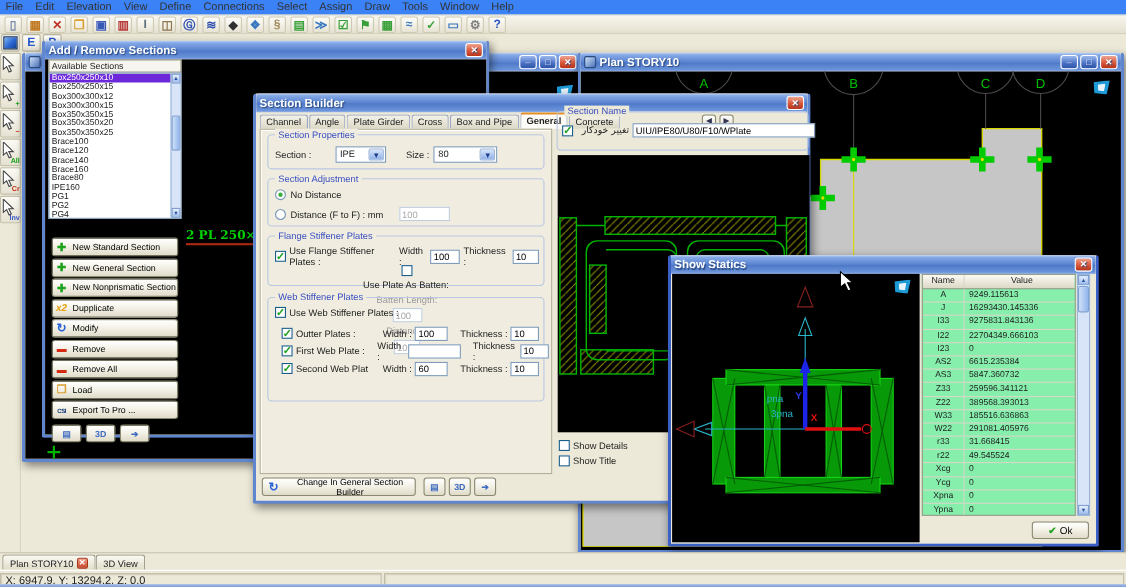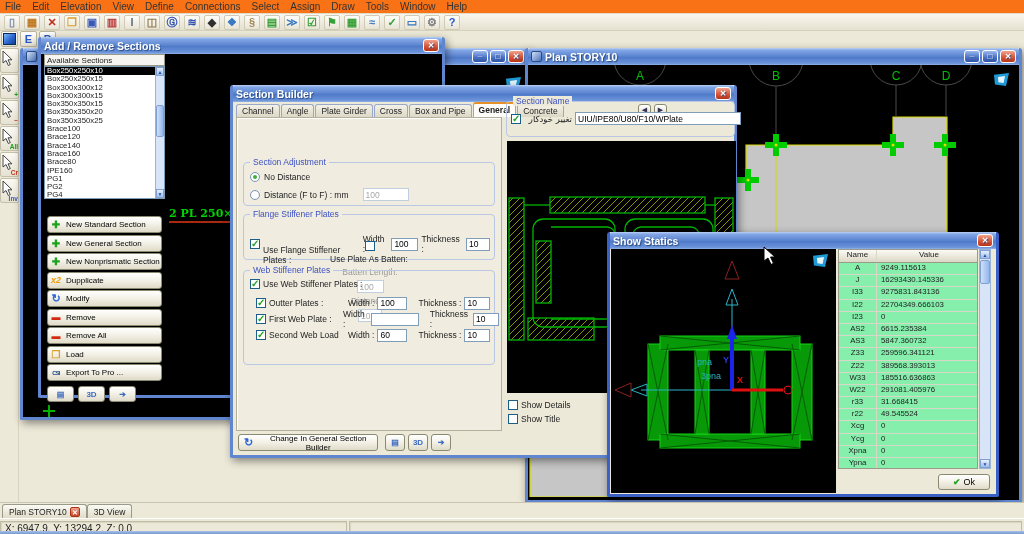--- a/index.html
+++ b/index.html
@@ -2,21 +2,21 @@
 <html><head>
 <meta charset="utf-8">
 <style>
   * { margin:0; padding:0; box-sizing:border-box; }
   html,body { width:1024px; height:534px; overflow:hidden; }
   body { position:relative; background:#ece9d8; font-family:"Liberation Sans",sans-serif; font-size:10px; color:#222; }
 
   .abs { position:absolute; }
 
   
-  .menubar { left:0; top:0; width:1024px; height:14px; background:#f97316; display:flex; gap:11px; align-items:center; padding-left:5px; border-bottom:1px solid #e0dcc8; }
+  .menubar { left:0; top:0; width:1024px; height:14px; background:#3b82f6; display:flex; gap:11px; align-items:center; padding-left:5px; border-bottom:1px solid #e0dcc8; }
   .menu-item { font-size:10px; color:#333; }
   .toolbar { left:0; top:14px; width:1024px; height:17px; background:linear-gradient(180deg,#f8f6ee,#e5e1d1); display:flex; gap:4px; align-items:center; padding-left:4px; border-bottom:1px solid #d5d1bd; }
   .tb-icon { width:16px; height:15px; display:inline-flex; align-items:center; justify-content:center; font-size:11px; font-weight:bold; background:linear-gradient(180deg,#fdfdfa,#e8e4d4); border:1px solid #cfcaB4; border-radius:2px; }
 
   
   .viewbtn { width:17px; height:16px; border:1px solid #b8b4a0; border-radius:2px; background:linear-gradient(180deg,#fff,#e4e0d0); text-align:center; font-weight:bold; color:#2858c8; font-size:11px; line-height:14px; }
   .cube { width:13px; height:12px; margin:1px auto; background:linear-gradient(135deg,#7db8f4 0%,#2a66d2 55%,#123f8a 100%); border:1px solid #0a2a5a; }
   .leftcol { left:0; top:48px; width:19px; height:455px; background:#ece9d8; border-right:1px solid #d8d4c0; }
   .seltool { width:19px; height:25px; border:1px solid #c4c0ac; border-radius:2px; background:linear-gradient(180deg,#fbfaf4,#e6e2d2); position:relative; margin-bottom:1px; }
   .seltool svg { position:absolute; left:1px; top:2px; }
@@ -48,21 +48,21 @@
   .cb.checked::before { content:"✓"; position:absolute; left:0px; top:-2px; color:#21a121; font-size:10px; font-weight:bold; }
   .rad { display:inline-block; width:10px; height:10px; border-radius:50%; border:1px solid #7a98b8; background:radial-gradient(#fff 55%,#dfe4ea); position:relative; flex:0 0 auto; }
   .rad.sel::before { content:""; position:absolute; left:2px; top:2px; width:4px; height:4px; border-radius:50%; background:#3cb03c; }
   .xpbtn { border:1px solid #8a8a72; border-radius:3px; background:linear-gradient(180deg,#ffffff,#f4f2e8 45%,#e0dbc9); font-size:8px; font-family:"Liberation Sans",sans-serif; display:flex; align-items:center; }
 
   
   .ar-client { position:absolute; left:0; top:17px; right:0; bottom:0; background:#000; }
   .ar-header { position:absolute; left:3px; top:0px; width:121px; height:12px; background:#f6f5ef; border:1px solid #9a9a8a; font-size:8px; padding:1px 0 0 2px; }
   .ar-list { position:absolute; left:3px; top:12px; width:121px; height:133px; background:#fff; border:1px solid #7f9db9; font-size:7.8px; line-height:8.3px; overflow:hidden; }
   .ar-item { padding-left:2px; white-space:nowrap; }
-  .ar-item.selected { background:#000000; color:#fff; }
+  .ar-item.selected { background:#6d28d9; color:#fff; }
   .ar-sb { position:absolute; right:0; top:0; bottom:0; width:9px; background:#d8e4f8; border-left:1px solid #9ab4d8; }
   .sb-btn { height:9px; background:linear-gradient(180deg,#e8f0fc,#9ebcee); border:1px solid #7fa0d0; font-size:5px; text-align:center; color:#24509a; line-height:8px; }
   .sb-thumb { position:absolute; left:0; right:0; top:38px; height:32px; background:linear-gradient(90deg,#cfe0f8,#93b6ee); border:1px solid #7fa0d0; border-radius:2px; }
   .ar-btn { position:relative; width:115px; height:17px; margin:0 0 1.5px 6px; padding-left:1px; gap:3px; }
   .ar-ic { display:inline-block; width:14px; text-align:center; font-weight:bold; }
   .ic-plus::before { content:"✚"; color:#1fa31f; font-size:10px; }
   .ic-x2::before { content:"x2"; color:#e8a010; font-style:italic; font-size:9px; }
   .ic-refresh::before { content:"↻"; color:#2a64d8; font-size:11px; }
   .ic-minus::before { content:"▬"; color:#d42810; font-size:9px; }
   .ic-folder::before { content:"❐"; color:#d8a030; font-size:10px; }
@@ -371,39 +371,48 @@
       <div class="tab">Cross</div>
       <div class="tab">Box and Pipe</div>
       <div class="tab selected">General</div>
       <div class="tab">Concrete</div>
     </div>
   <button class="xpbtn tab-arrow" style="position:absolute; left:403px; top:19px;">◀</button>
   <button class="xpbtn tab-arrow" style="position:absolute; left:419px; top:19px;">▶</button>
 
   <div class="sb-panel">
 
+    <div class="group" style="left:6px; top:4px; width:252px; height:32px;">
+      <span class="glabel">Section Properties</span>
+      <div class="frow" style="left:6px; top:10px; width:240px;">
+        <span class="flabel">Section :</span>
+        <span class="combo" style="width:46px; margin-left:18px;">IPE</span>
+        <span class="flabel" style="margin-left:14px;">Size :</span>
+        <span class="combo" style="width:58px;">80</span>
+      </div>
+    </div>
 
     <div class="group" style="left:6px; top:44px; width:252px; height:44px;">
       <span class="glabel">Section Adjustment</span>
       <div class="frow" style="left:6px; top:9px;">
         <span class="rad sel"></span>
         <span class="flabel">No Distance</span>
       </div>
       <div class="frow" style="left:6px; top:25px;">
         <span class="rad"></span>
         <span class="flabel">Distance (F to F) : mm</span>
         <input class="tinput dis" style="width: 46px; margin-left: 10px;" value="100">
       </div>
     </div>
 
     <div class="group" style="left:6px; top:96px; width:252px; height:46px;">
       <span class="glabel">Flange Stiffener Plates</span>
       <div class="frow" style="left:6px; top:8px; width:240px; gap:3px;">
         <span class="cb checked"></span>
-        <span class="flabel" style="width:100px;margin-top:22px;">Use Flange Stiffener Plates :</span>
+        <span class="flabel" style="width:100px;">Use Flange Stiffener Plates :</span>
         <span class="flabel">Width :</span>
         <input class="tinput" style="width: 27px;" value="100">
         <span class="flabel">Thickness :</span>
         <input class="tinput" style="width: 24px;" value="10">
       </div>
       <div class="frow" style="left:6px; top:26px; width:240px; gap:3px;flex-direction:column;">
         <span class="cb"></span>
         <span class="flabel" style="width:80px;">Use Plate As Batten:</span>
         <span class="flabel dim">Batten Length:</span>
         <input class="tinput dis" style="width: 27px;" value="100">
@@ -433,21 +442,21 @@
             <span class="cb checked"></span>
             <span class="flabel" style="width:76px;">First Web Plate :</span>
             <span class="flabel">Width :</span>
             <input class="tinput" style="width: 30px; padding-left: 44px;" value="54">
             <span class="flabel" style="margin-left:8px;">Thickness :</span>
             <input class="tinput" style="width: 26px;" value="10">
           </div>
 
           <div style="display:flex; align-items:center; gap:3px; height:16px;">
             <span class="cb checked"></span>
-            <span class="flabel" style="width:76px;">Second Web Load</span>
+            <span class="flabel" style="width:76px;">Second Web Plat</span>
             <span class="flabel">Width :</span>
             <input class="tinput" style="width: 30px;" value="60">
             <span class="flabel" style="margin-left:8px;">Thickness :</span>
             <input class="tinput" style="width: 26px;" value="10">
           </div>
         </div>
     </div>
   </div>
 
   <div class="group" style="left:273px; top:16px; width:229px; height:36px;">

